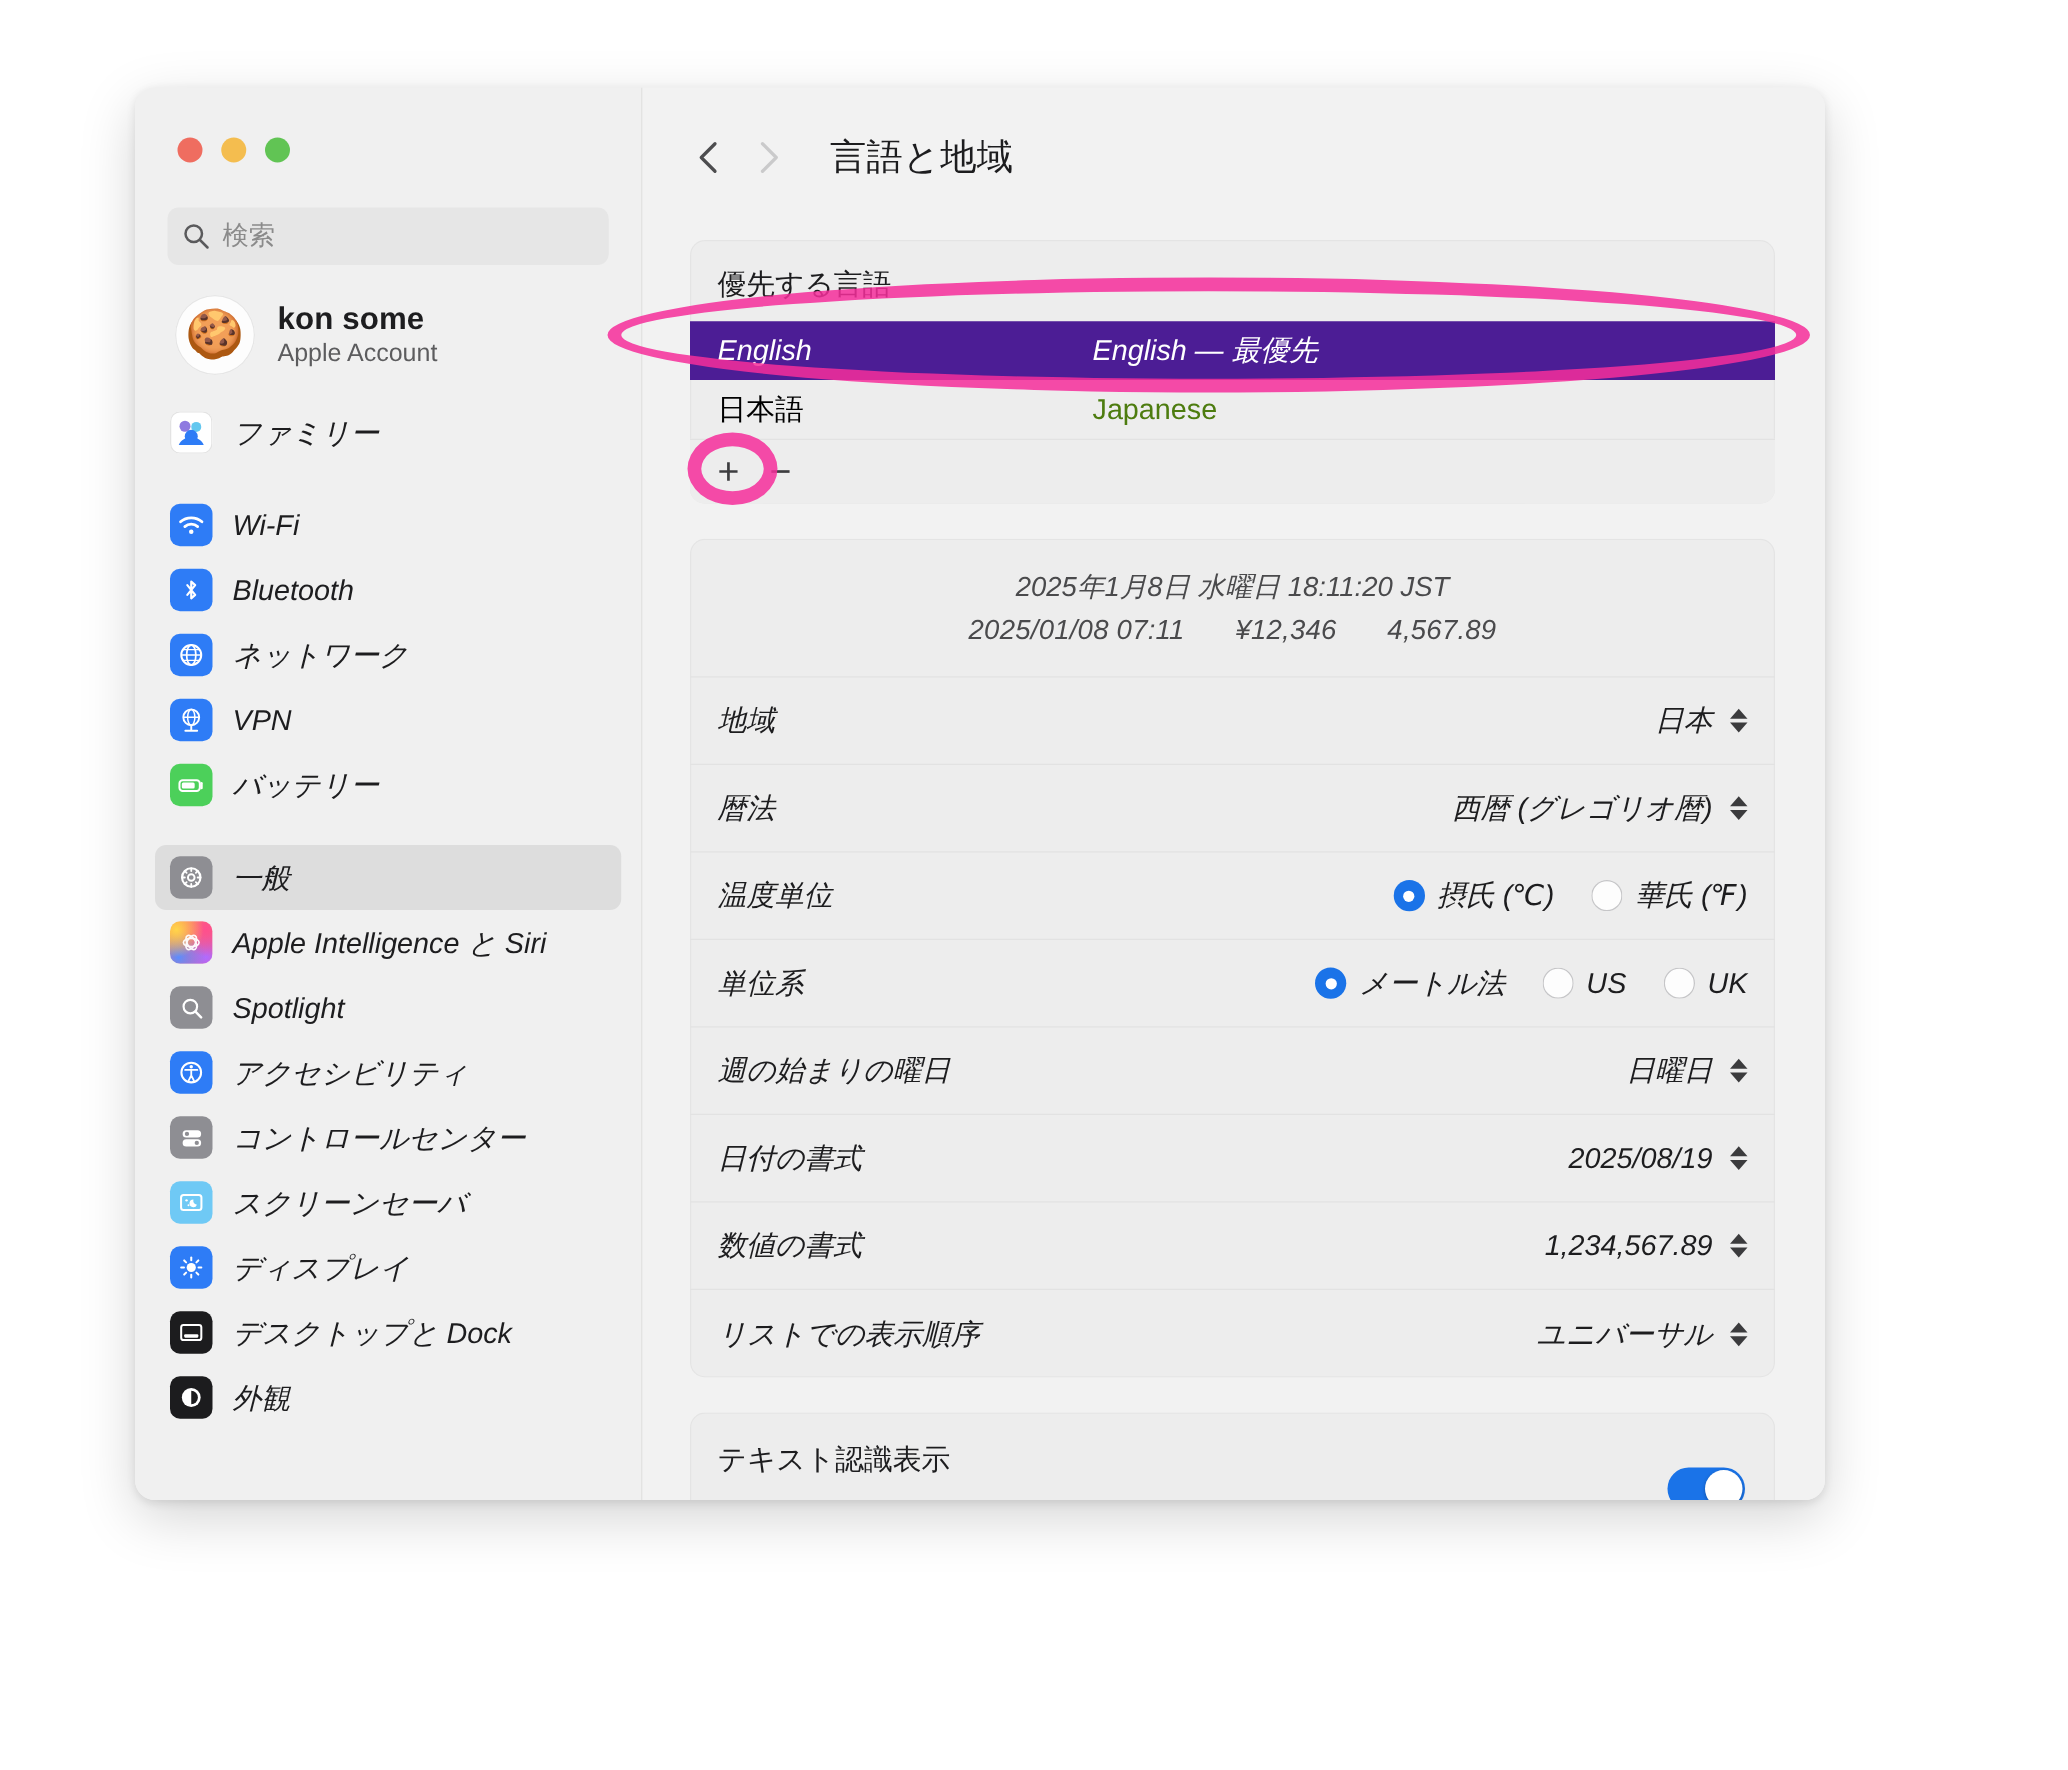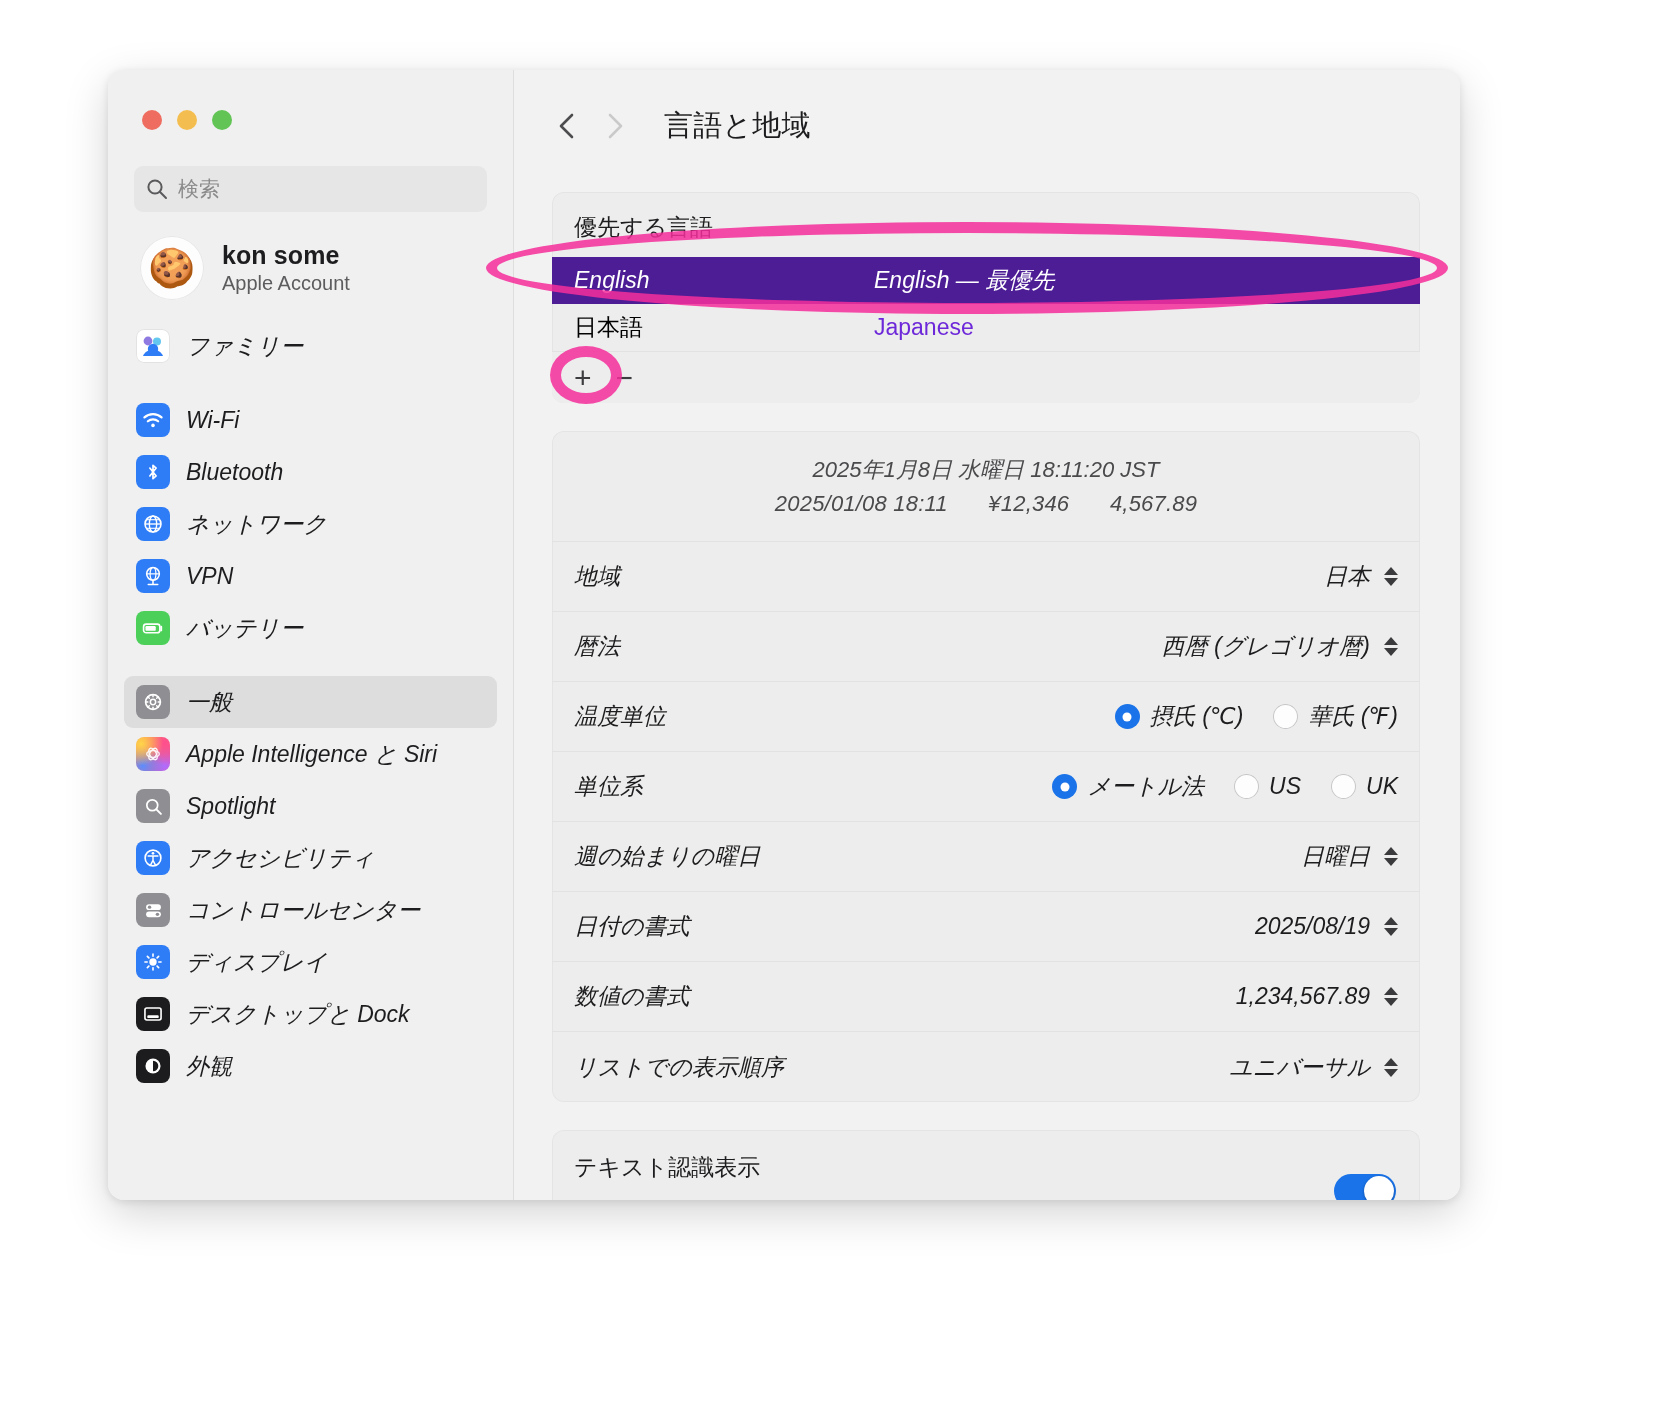--- a/index.html
+++ b/index.html
@@ -142,21 +142,21 @@
 
   
   .lang-row {
     display: flex; align-items: center;
     height: 47px;
     padding: 0 22px;
     font-size: 23px;
   }
   .lang-row.selected { background: #4c1d95; color: #ffffff; font-style: italic; }
   .lang-row .lname { width: 300px; }
-  .lang-row .lsub { color: #6d28d9; }
+  .lang-row .lsub { color: #4d7c0f; }
   .lang-row.selected .lsub { color: #ffffff; }
 
   .addrow {
     display: flex; align-items: center; gap: 24px;
     height: 52px; padding: 0 22px;
     border-top: 1px solid #e2e2e2;
     background: #ededed;
   }
   .addbtn {
     font-size: 30px; color: #3d3d3f; line-height: 1;
@@ -413,20 +413,31 @@
               <svg viewBox="0 0 28 28" width="23" height="23">
                 <rect x="5" y="6.4" width="18" height="7" rx="3.5" fill="#fff"></rect>
                 <circle cx="9.2" cy="9.9" r="2.1" fill="#8e8e93"></circle>
                 <rect x="5" y="15.2" width="18" height="7" rx="3.5" fill="#fff"></rect>
                 <circle cx="18.8" cy="18.7" r="2.1" fill="#8e8e93"></circle>
               </svg>
             </span>
             <span class="nav-label">コントロールセンター</span>
           </div>
 
+          <div class="nav-item">
+            <span class="icon-tile tile-lblue">
+              <svg viewBox="0 0 28 28" width="24" height="24">
+                <rect x="4.5" y="7" width="19" height="14" rx="2.4" fill="none" stroke="#fff" stroke-width="1.9"></rect>
+                <path d="M16 11.2a3.6 3.6 0 1 0 3.3 4.9 4.3 4.3 0 0 1-3.3-4.9z" fill="#fff"></path>
+                <circle cx="9.6" cy="12" r="1.1" fill="#fff"></circle>
+                <circle cx="11.4" cy="16.6" r="0.9" fill="#fff"></circle>
+              </svg>
+            </span>
+            <span class="nav-label">スクリーンセーバ</span>
+          </div>
 
           <div class="nav-item">
             <span class="icon-tile tile-blue">
               <svg viewBox="0 0 28 28" width="24" height="24">
                 <circle cx="14" cy="14" r="4.3" fill="#fff"></circle>
                 <g stroke="#fff" stroke-width="1.9" stroke-linecap="round">
                   <line x1="14" y1="4.6" x2="14" y2="7.2"></line>
                   <line x1="14" y1="20.8" x2="14" y2="23.4"></line>
                   <line x1="4.6" y1="14" x2="7.2" y2="14"></line>
                   <line x1="20.8" y1="14" x2="23.4" y2="14"></line>
@@ -496,21 +507,21 @@
           <span class="addbtn">+</span>
           <span class="addbtn">−</span>
         </div>
       </div>
 
       <div class="card" style="margin-top:28px;font-style:italic;">
 
         <div class="preview">
           <div>2025年1月8日 水曜日 18:11:20 JST</div>
           <div class="l2">
-            <span>2025/01/08 18:11</span>
+            <span>2025/01/08 07:11</span>
             <span class="gap"></span>
             <span>¥12,346</span>
             <span class="gap"></span>
             <span>4,567.89</span>
           </div>
         </div>
 
         <div class="srow">
           <span class="slabel">地域</span>
           <span class="sval">

